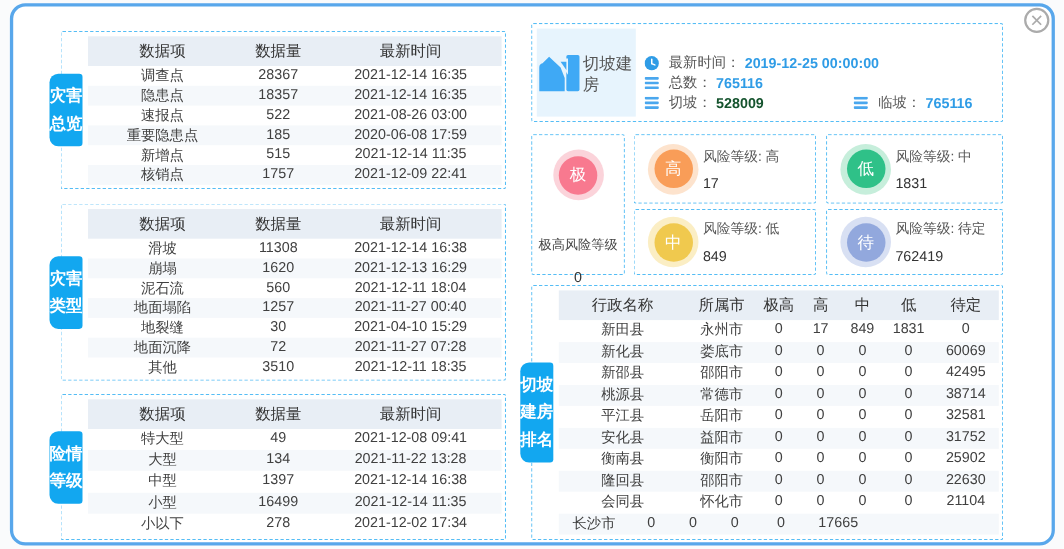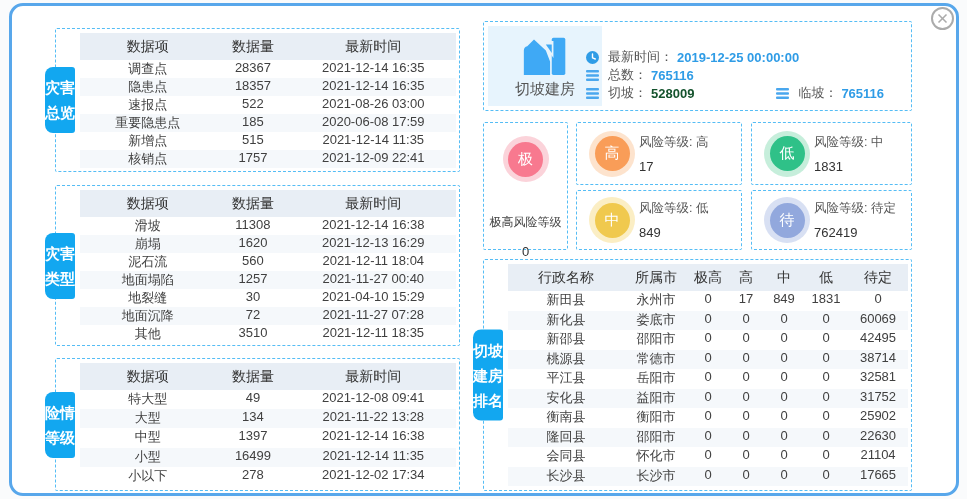--- a/index.html
+++ b/index.html
@@ -31,22 +31,22 @@
   .thead { display:flex; align-items:center; background:#e8eef5; height:27px; font-size:14px; color:#333; flex:none; }
   .tbody { flex:1; display:flex; flex-direction:column; }
   .trow  { flex:1; display:flex; align-items:flex-start; font-size:13px; color:#404040; }
   .trow:nth-child(even) { background:#f5f8fb; }
   .thead span, .trow span { text-align:center; overflow:hidden; white-space:nowrap; }
   .cA{width:36%} .cB{width:20%} .cC{width:44%}
   .r1{width:29%} .r2{width:16%} .r3{width:10%} .r4{width:9%} .r5{width:10%} .r6{width:11%} .r7{width:15%}
 
   
   .sum-left {
-    position:absolute; left:4px; top:4px; bottom:4px; width:114px; background:#e7f4fd;
-    display:flex; flex-direction:column; align-items:center; justify-content:space-between;
+    position:absolute; left:4px; top:4px; bottom:4px; width:90px; background:#e7f4fd;
+    display:flex; align-items:center; justify-content:space-between;
     padding:10px 0 7px 0;
   }
   .sum-title { font-size:15px; color:#555; }
   .sum-right {
     position:absolute; left:102px; right:8px; top:6px; bottom:8px;
     display:flex; flex-direction:column; justify-content:flex-end;
   }
   .sum-row { display:flex; align-items:center; font-size:13px; color:#555; }
   .sum-row .ic { margin-right:9px; display:inline-flex; flex:none; }
   .sum-label { margin-right:4px; }
@@ -438,21 +438,20 @@
           <span class="r1">会同县</span>
           <span class="r2">怀化市</span>
           <span class="r3">0</span>
           <span class="r4">0</span>
           <span class="r5">0</span>
           <span class="r6">0</span>
           <span class="r7">21104</span>
         </div>
 
         <div class="trow">
-          <span class="r1">长沙县</span>
           <span class="r2">长沙市</span>
           <span class="r3">0</span>
           <span class="r4">0</span>
           <span class="r5">0</span>
           <span class="r6">0</span>
           <span class="r7">17665</span>
         </div>
       </div>
   </div>
 </section>

